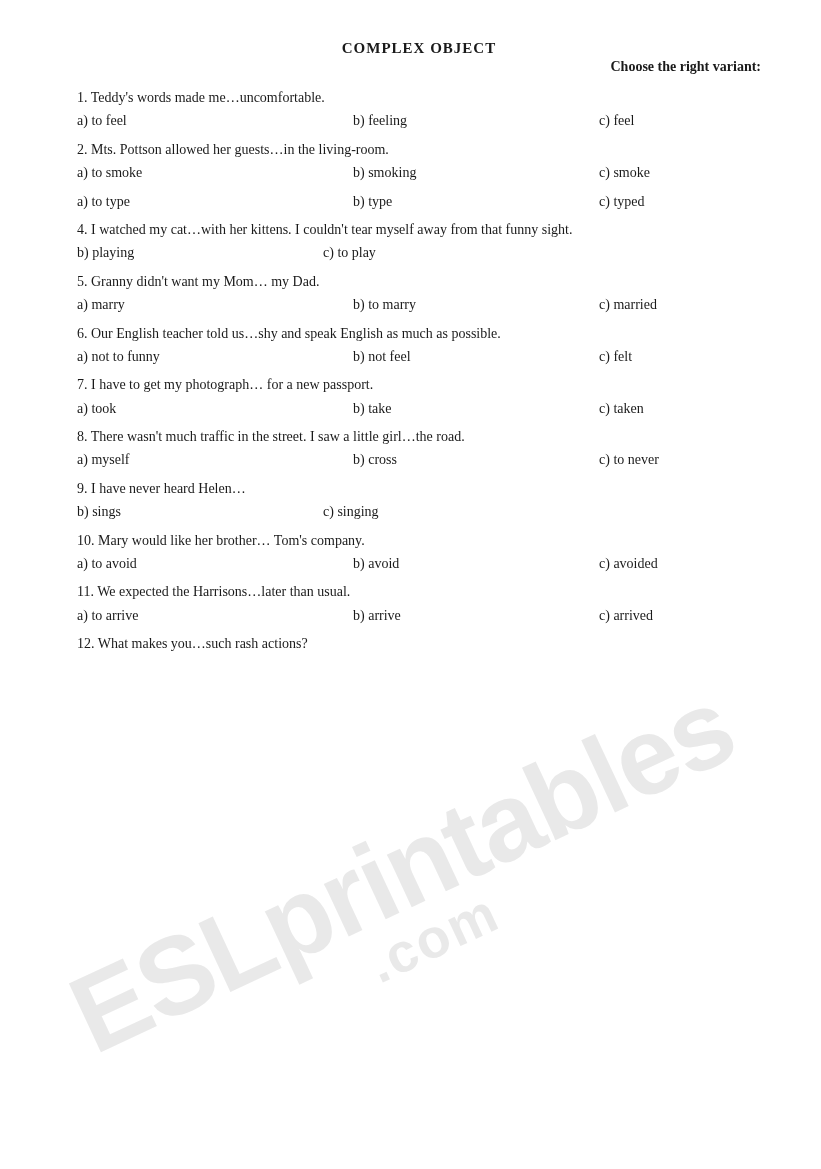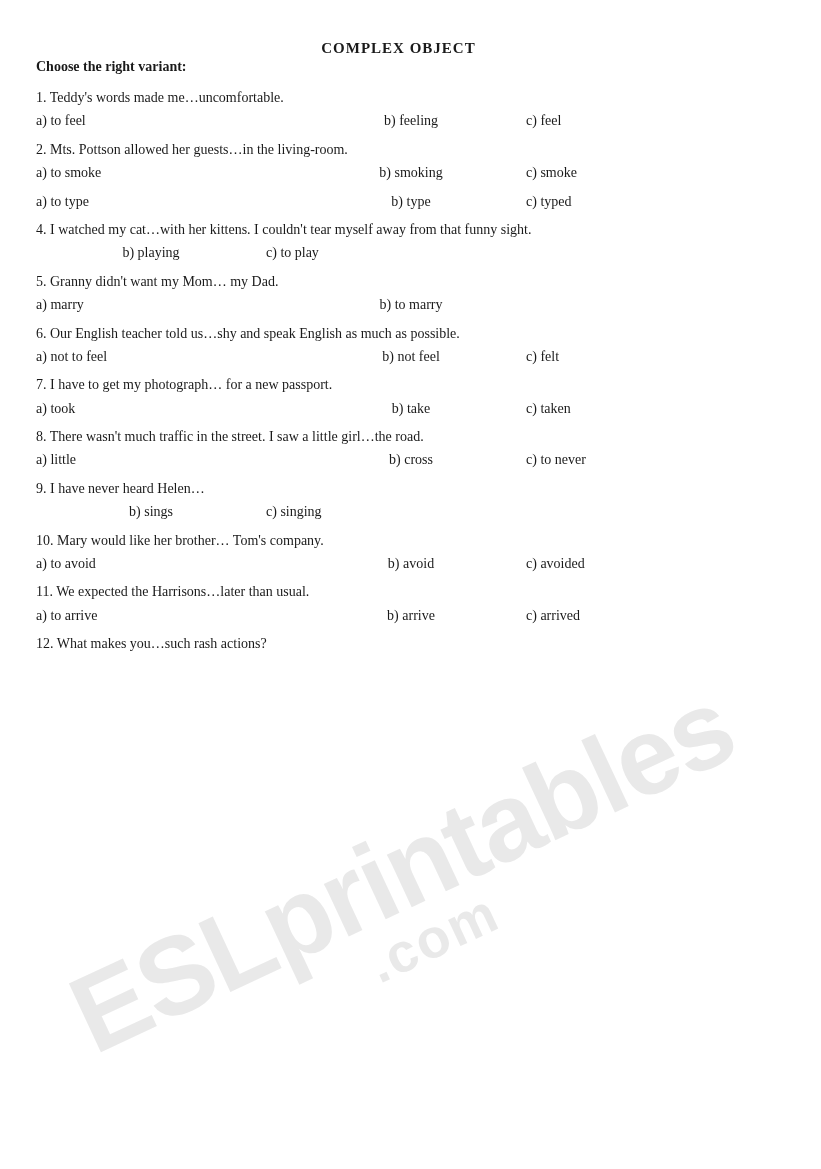--- a/index.html
+++ b/index.html
@@ -8,64 +8,64 @@
       min-height: 1169px;
       background: #ffffff;
       font-family: 'Times New Roman', Times, serif;
       font-size: 14px;
       color: #1a1a1a;
       position: relative;
       overflow: hidden;
     }
 
     .page-content {
-      padding: 40px 60px 40px 36px;
+      padding: 40px 60px 40px 77px;
       position: relative;
       z-index: 2;
     }
 
     .title {
       text-align: center;
       font-size: 15px;
       font-weight: bold;
       letter-spacing: 1px;
       margin-bottom: 2px;
     }
 
     .subtitle {
-      text-align: left;
+      text-align: right;
       font-size: 14px;
       font-weight: bold;
       margin-bottom: 12px;
     }
 
     .question-block {
       margin-bottom: 4px;
       line-height: 1.6;
     }
 
     .question-text {
       margin-bottom: 1px;
     }
 
     .options-row {
       display: flex;
       align-items: baseline;
       margin-bottom: 6px;
+      gap: 16px;
     }
 
     .option-a {
       width: 260px;
       min-width: 260px;
     }
 
     .option-b {
       width: 230px;
       min-width: 230px;
-      text-align: center;
     }
 
     .option-c {
       flex: 1;
     }
 
     
     .watermark-container {
       position: absolute;
       bottom: 80px;
@@ -149,42 +149,43 @@
         <div class="options-row">
           <div class="option-b">b) playing</div>
           <div class="option-c">c) to play</div>
         </div>
       </div>
       <div class="question-block">
         <div class="question-text">5. Granny didn't want my Mom… my Dad.</div>
         <div class="options-row">
           <div class="option-a">a) marry</div>
           <div class="option-b">b) to marry</div>
+          <div class="option-c">c) married</div>
         </div>
       </div>
       <div class="question-block">
         <div class="question-text">6. Our English teacher told us…shy and speak English as much as possible.</div>
         <div class="options-row">
-          <div class="option-a">a) not to feel</div>
+          <div class="option-a">a) not to funny</div>
           <div class="option-b">b) not feel</div>
           <div class="option-c">c) felt</div>
         </div>
       </div>
       <div class="question-block">
         <div class="question-text">7. I have to get my photograph… for a new passport.</div>
         <div class="options-row">
           <div class="option-a">a) took</div>
           <div class="option-b">b) take</div>
           <div class="option-c">c) taken</div>
         </div>
       </div>
       <div class="question-block">
         <div class="question-text">8. There wasn't much traffic in the street. I saw a little girl…the road.</div>
         <div class="options-row">
-          <div class="option-a">a) little</div>
+          <div class="option-a">a) myself</div>
           <div class="option-b">b) cross</div>
           <div class="option-c">c) to never</div>
         </div>
       </div>
       <div class="question-block">
         <div class="question-text">9. I have never heard Helen…</div>
         <div class="options-row">
           <div class="option-b">b) sings</div>
           <div class="option-c">c) singing</div>
         </div>

